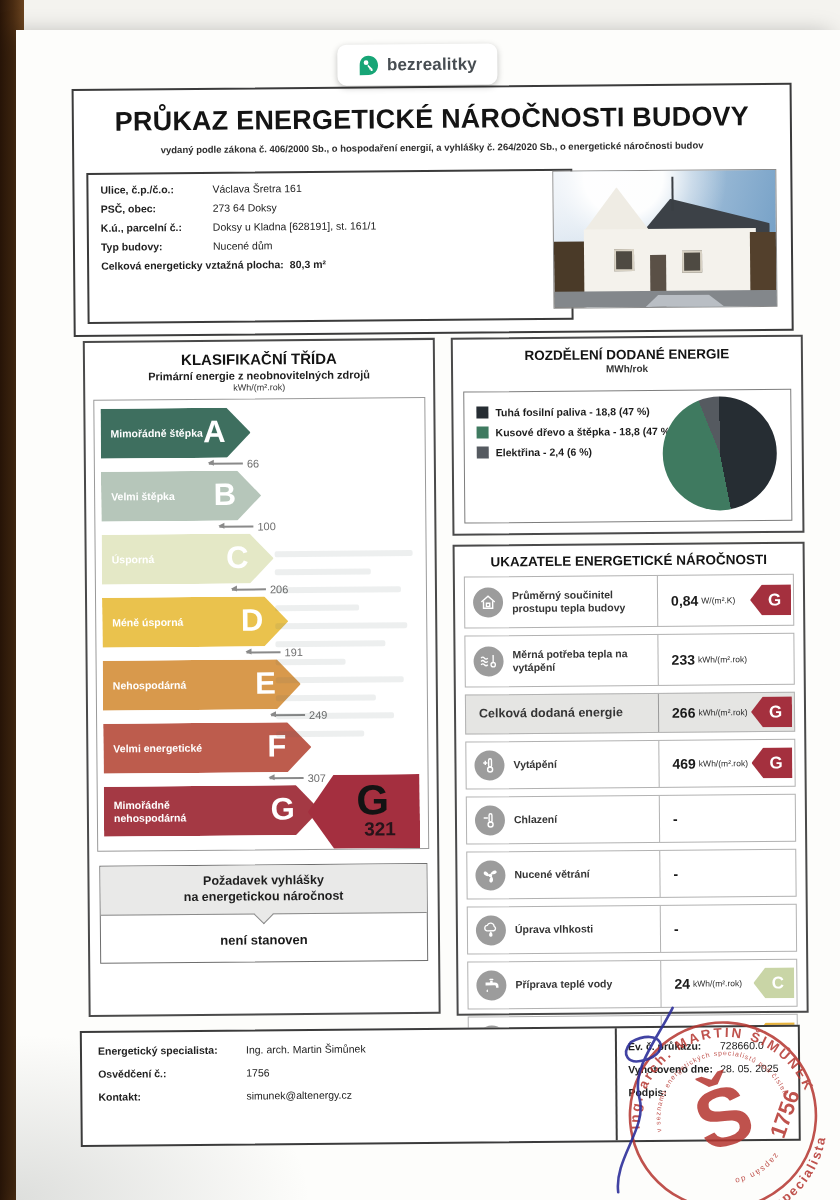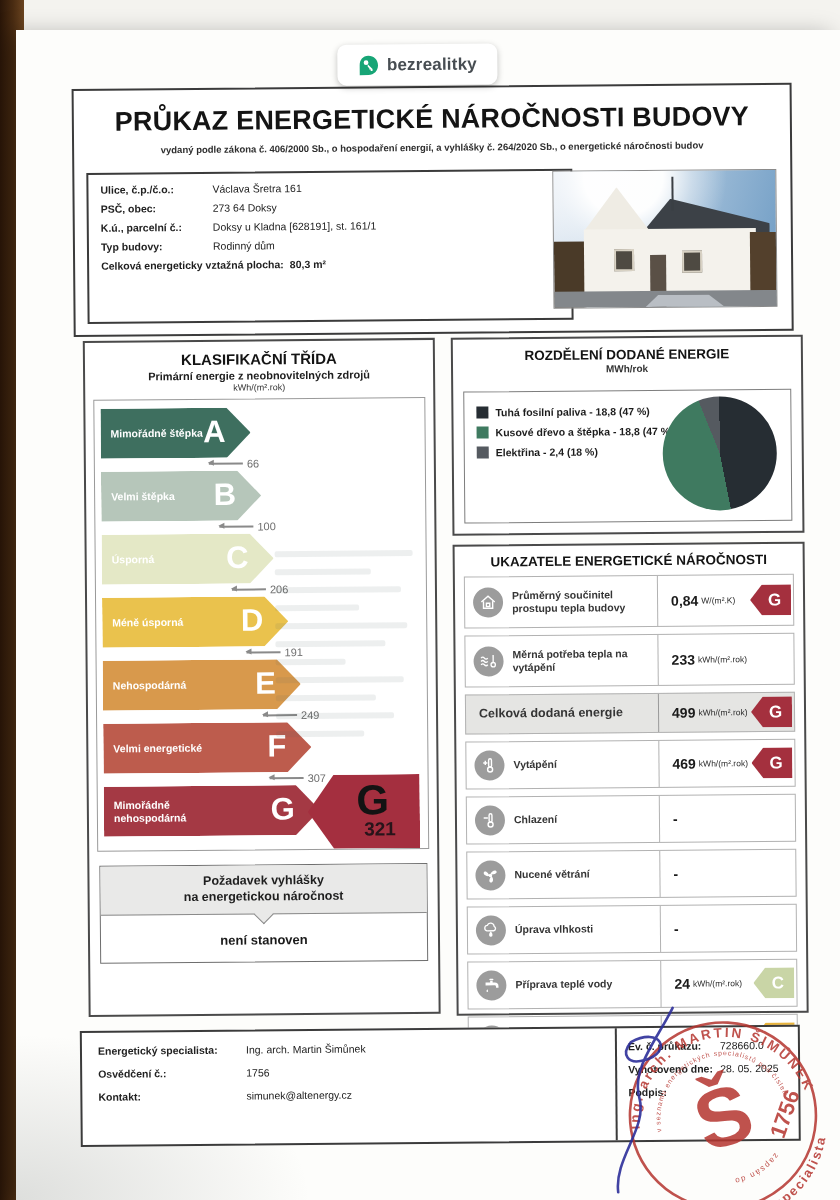--- a/index.html
+++ b/index.html
@@ -56,21 +56,21 @@
   .panel-title{text-align:center;font-size:15px;font-weight:bold;color:#141414;margin-top:9px;}
   .panel-sub{text-align:center;font-size:11px;font-weight:bold;color:#202020;margin-top:2px;}
   .panel-unit{text-align:center;font-size:9px;color:#333;margin-top:1px;}
   .scale-wrap{position:relative;margin:6px 8px 0 8px;border:1.5px solid #9a9a9a;height:452px;padding:8px 0 0 6px;box-sizing:border-box;}
   .cls-row{position:relative;height:50px;margin-bottom:13px;}
   .arrow{position:relative;height:50px;clip-path:polygon(0 0,calc(100% - 24px) 0,100% 50%,calc(100% - 24px) 100%,0 100%);}
   .w-a{width:150px}.w-b{width:160px}.w-c{width:172px}.w-d{width:186px}.w-e{width:198px}.w-f{width:208px}.w-g{width:216px}
   .arrow .lbl{position:absolute;left:10px;top:50%;transform:translateY(-50%);font-size:10.5px;font-weight:bold;color:#fff;width:112px;line-height:1.2;}
   .arrow .letter{position:absolute;right:25px;top:50%;transform:translateY(-52%);font-size:31px;font-weight:bold;color:#fff;}
   .tmark{position:absolute;bottom:-12px;display:flex;align-items:center;gap:4px;}
-  .p-a{left:108px}.p-b{left:118px}.p-c{left:130px}.p-d{left:144px}.p-e{left:160px}.p-f{left:166px}
+  .p-a{left:108px}.p-b{left:118px}.p-c{left:130px}.p-d{left:144px}.p-e{left:168px}.p-f{left:166px}
   .tline{width:34px;height:1.4px;background:#8a8a8a;position:relative;}
   .tline::before{content:'';position:absolute;left:-1px;top:-3.1px;border-style:solid;
     border-width:3.5px 6px 3.5px 0;border-color:transparent #8a8a8a transparent transparent;}
   .tnum{font-size:11px;color:#6e6e6e;}
   .result-arrow{position:absolute;right:8px;top:376px;width:112px;height:74px;
     clip-path:polygon(26px 0,100% 0,100% 100%,26px 100%,0 50%);
     display:flex;flex-direction:column;align-items:center;justify-content:center;padding-left:18px;box-sizing:border-box;}
   .result-letter{font-size:42px;font-weight:bold;color:#131313;line-height:.85;}
   .result-value{font-size:19px;font-weight:bold;color:#27141a;margin-left:14px;}
   .req-box{margin:14px 10px 0 10px;border:1.5px solid #6e6e6e;}
@@ -149,21 +149,21 @@
         <div class="addr-row">
           <span class="addr-label">PSČ, obec:</span>
           <span>273 64 Doksy</span>
         </div>
         <div class="addr-row">
           <span class="addr-label">K.ú., parcelní č.:</span>
           <span>Doksy u Kladna [628191], st. 161/1</span>
         </div>
         <div class="addr-row">
           <span class="addr-label">Typ budovy:</span>
-          <span>Rodinný dům</span>
+          <span>Nucené dům</span>
         </div>
         <div class="addr-area">
           <span>Celková energeticky vztažná plocha:</span><span class="sp">80,3 m²</span>
         </div>
       </div>
 
       <div class="photo">
         <div class="glare"></div>
         <div class="garage"></div>
         <div class="roof"></div>
@@ -288,21 +288,21 @@
           <div class="legend-item">
             <span class="legend-sq" style="background: rgb(38, 45, 51);"></span>
             <span class="legend-lab">Tuhá fosilní paliva - 18,8 (47 %)</span>
           </div>
           <div class="legend-item">
             <span class="legend-sq" style="background: rgb(63, 122, 96);"></span>
             <span class="legend-lab">Kusové dřevo a štěpka - 18,8 (47 %)</span>
           </div>
           <div class="legend-item">
             <span class="legend-sq" style="background: rgb(85, 90, 96);"></span>
-            <span class="legend-lab">Elektřina - 2,4 (18 %)</span>
+            <span class="legend-lab">Elektřina - 2,4 (6 %)</span>
           </div>
         </div>
         <div class="pie" style="background: conic-gradient(rgb(38, 45, 51) 0deg, rgb(38, 45, 51) 169.2deg, rgb(63, 122, 96) 169.2deg, rgb(63, 122, 96) 338.4deg, rgb(85, 90, 96) 338.4deg, rgb(85, 90, 96) 360deg);"></div>
       </div>
     </div>
 
     <div class="box ind-box">
       <div class="ind-title">UKAZATELE ENERGETICKÉ NÁROČNOSTI</div>
       <div class="ind-rows">
 
@@ -337,21 +337,21 @@
           <span class="ind-label">Měrná potřeba tepla na vytápění</span>
           <span class="ind-val-col">
             <span class="ind-value">233</span>
             <span class="ind-unit">kWh/(m².rok)</span>
           </span>
         </div>
 
         <div class="ind-row total">
           <span class="ind-label">Celková dodaná energie</span>
           <span class="ind-val-col" style="border-left-color:#9a9a9a;">
-            <span class="ind-value">499</span>
+            <span class="ind-value">266</span>
             <span class="ind-unit">kWh/(m².rok)</span>
             <span class="badge" style="background: rgb(164, 48, 62);">
                 <span>G</span>
               </span>
           </span>
         </div>
 
         <div class="ind-row">
           <span class="icon-circle">
             <svg width="20" height="20" viewBox="0 0 24 24" fill="none" stroke="#fff" stroke-width="1.7">

